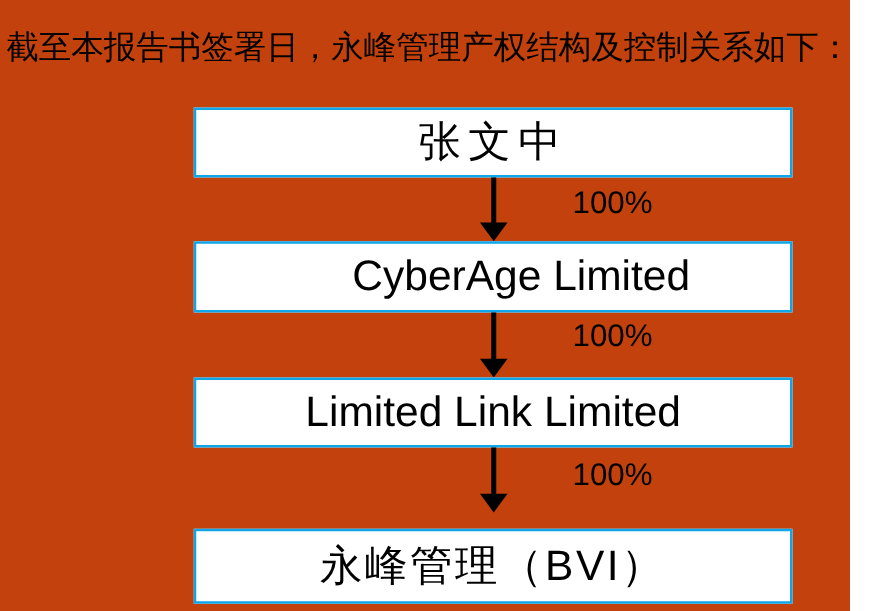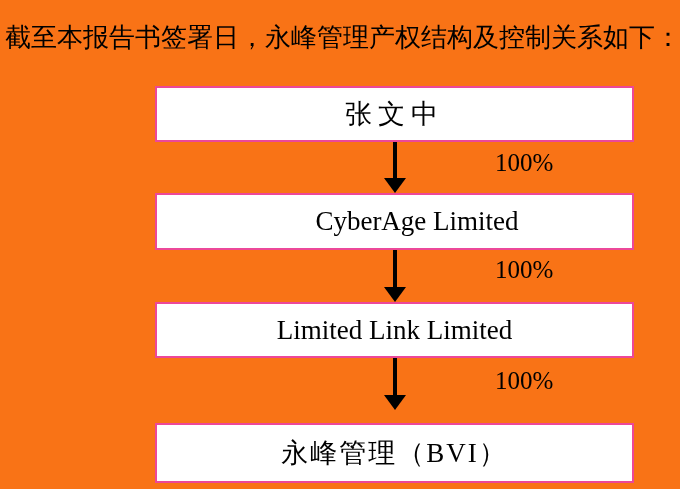--- a/index.html
+++ b/index.html
@@ -4,45 +4,45 @@
 <style>
   html, body {
     margin: 0;
     padding: 0;
     background: #ffffff;
   }
   .canvas {
     position: relative;
     width: 680px;
     height: 489px;
-    background: #f97316;
-    font-family: Liberation Serif, serif;
+    background: #c2410c;
+    font-family: Liberation Sans, sans-serif;
     color: #000000;
     overflow: hidden;
   }
   .intro-text {
     position: absolute;
     left: 5px;
     top: 22px;
     font-size: 26px;
     line-height: 1.2;
     white-space: nowrap;
     color: #000000;
   }
   .node {
     position: absolute;
     left: 155px;
     width: 479px;
     box-sizing: border-box;
-    border: 2px solid #ec4899;
+    border: 2px solid #0ea5e9;
     background: #ffffff;
     display: flex;
     align-items: center;
     justify-content: center;
-    font-size: 27px;
+    font-size: 34px;
     color: #000000;
     white-space: nowrap;
   }
   .node-1 { top: 86px;  height: 56px; letter-spacing: 6px; }
   .node-2 { top: 193px; height: 57px; padding-left: 45px; }
   .node-3 { top: 302px; height: 56px; }
   .node-4 { top: 423px; height: 60px; letter-spacing: 2px; }
 
   .arrow {
     position: absolute;
@@ -72,21 +72,20 @@
     border-right: 11px solid transparent;
     border-top: 15px solid #000000;
   }
   .pct-label {
     position: absolute;
     left: 458px;
     font-size: 25px;
     line-height: 25px;
     color: #000000;
     white-space: nowrap;
-    margin-left: 37px;
   }
   .pct-1 { top: 150px; }
   .pct-2 { top: 257px; }
   .pct-3 { top: 368px; }
 </style>
 </head>
 <body>
 
 <div class="canvas">
 

